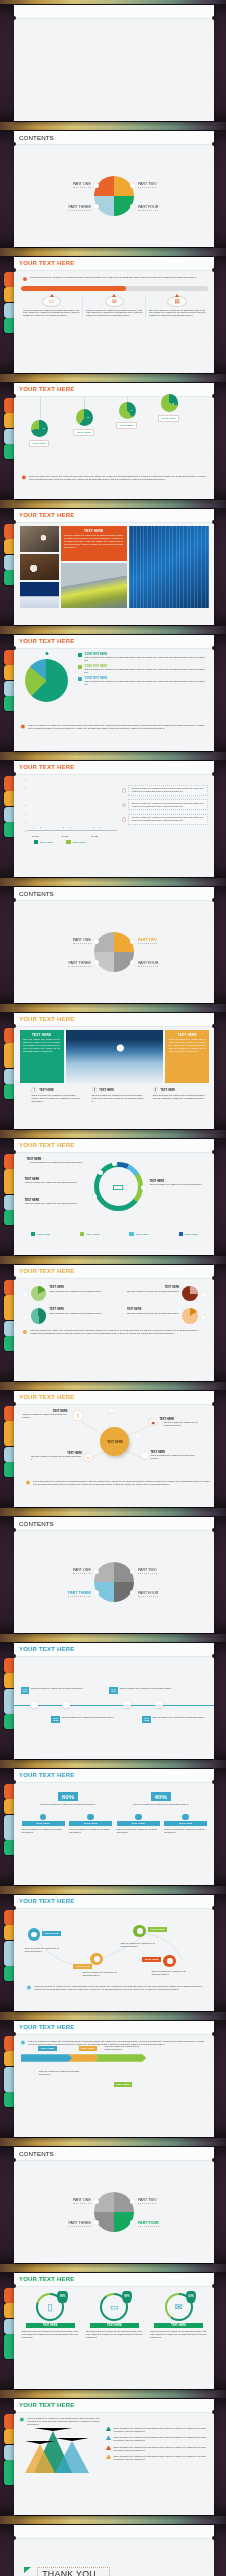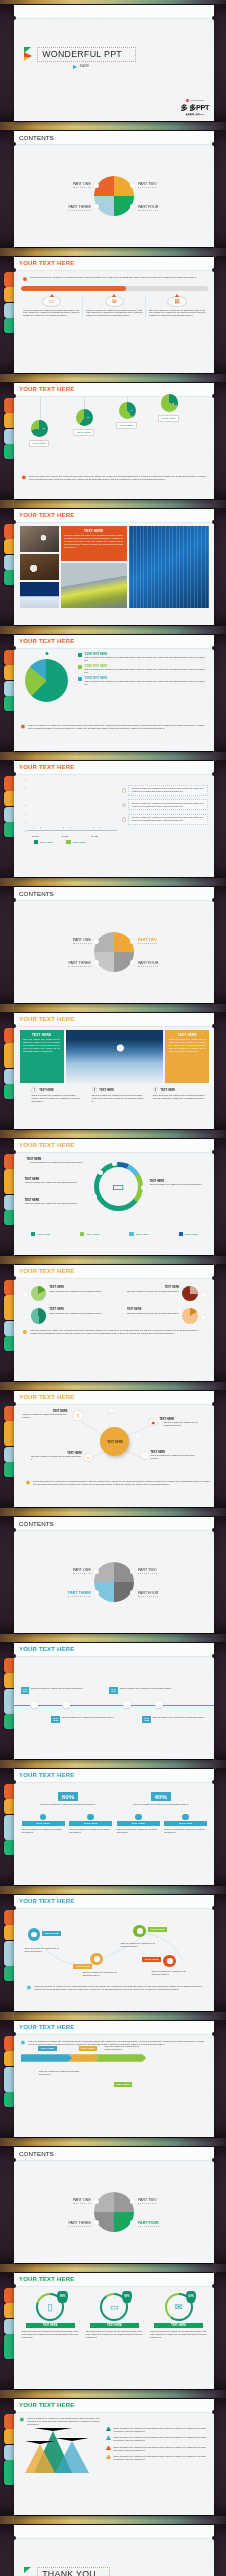--- a/index.html
+++ b/index.html
@@ -217,42 +217,20 @@
   .tri-s{ width:0;height:0;border-left:2.6px solid transparent;border-right:2.6px solid transparent; flex:0 0 5.2px; }
 </style>
 </head>
 <body>
 
 <div class="deck">
 
   <div class="slide-frame">
     <div class="slide">
       <div class="hdr"></div>
-      <div class="body">
-        <div style="display:flex;align-items:center;margin:25px 0 0 3.1px;">
-          <div class="logomark">
-            <i class="lg-g"></i>
-              <i class="lg-o"></i>
-              <i class="lg-y"></i>
-          </div>
-          <div class="bigtitle">WONDERFUL PPT</div>
-        </div>
-        <div class="subline">
-          <span class="playtri"></span>
-          <span>NAME</span>
-        </div>
-        <div class="ddlogo" style="position:absolute;right:5.2px;bottom:5.2px;">
-          <div class="ddbadge">
-              <span class="dddot">W</span>
-            <span>Wonderful PPT</span>
-            </div>
-          <div class="ddmain">多 多PPT</div>
-          <div class="ddsub">新浪微博@多多PPT</div>
-        </div>
-      </div>
     </div>
   </div>
 
   <div class="slide-frame">
     <div class="slide">
       <div class="hdr">
           <span class="title plain">CONTENTS</span>
         </div>
       <div class="body">
           <div class="wheel-wrap">

